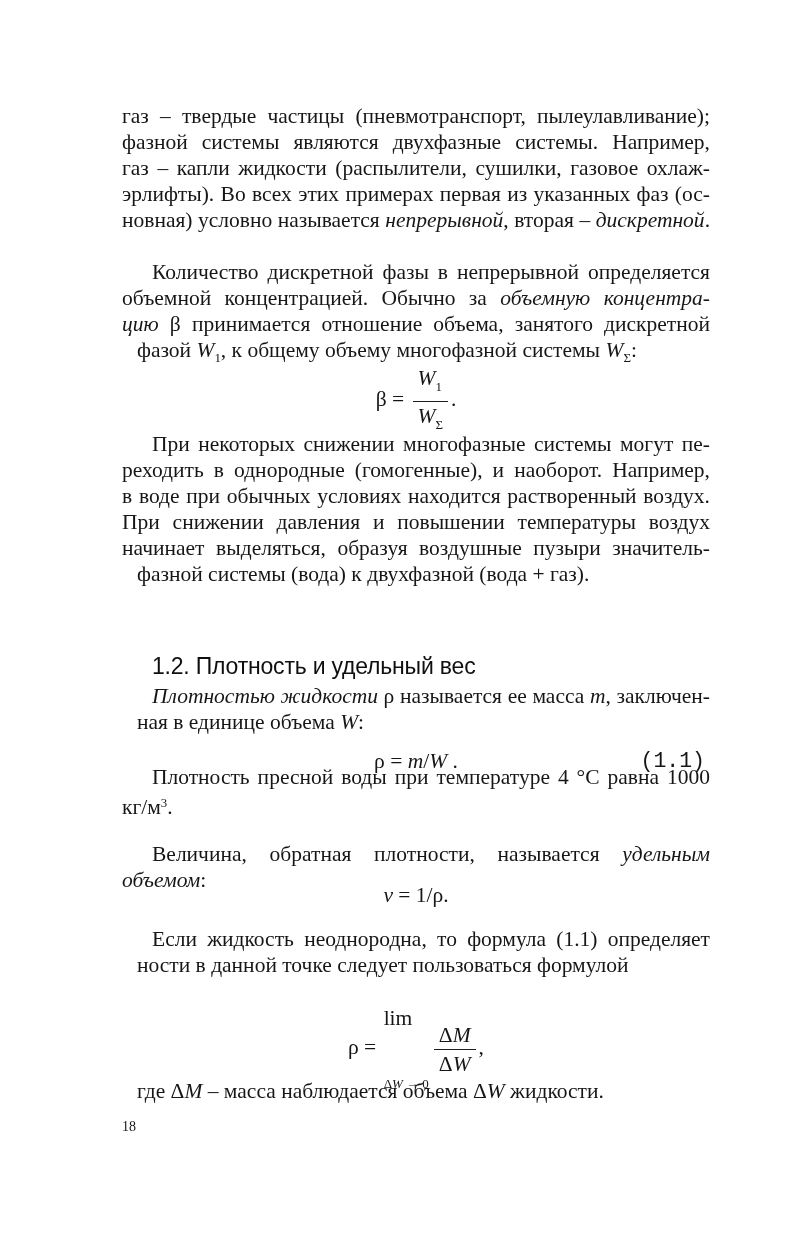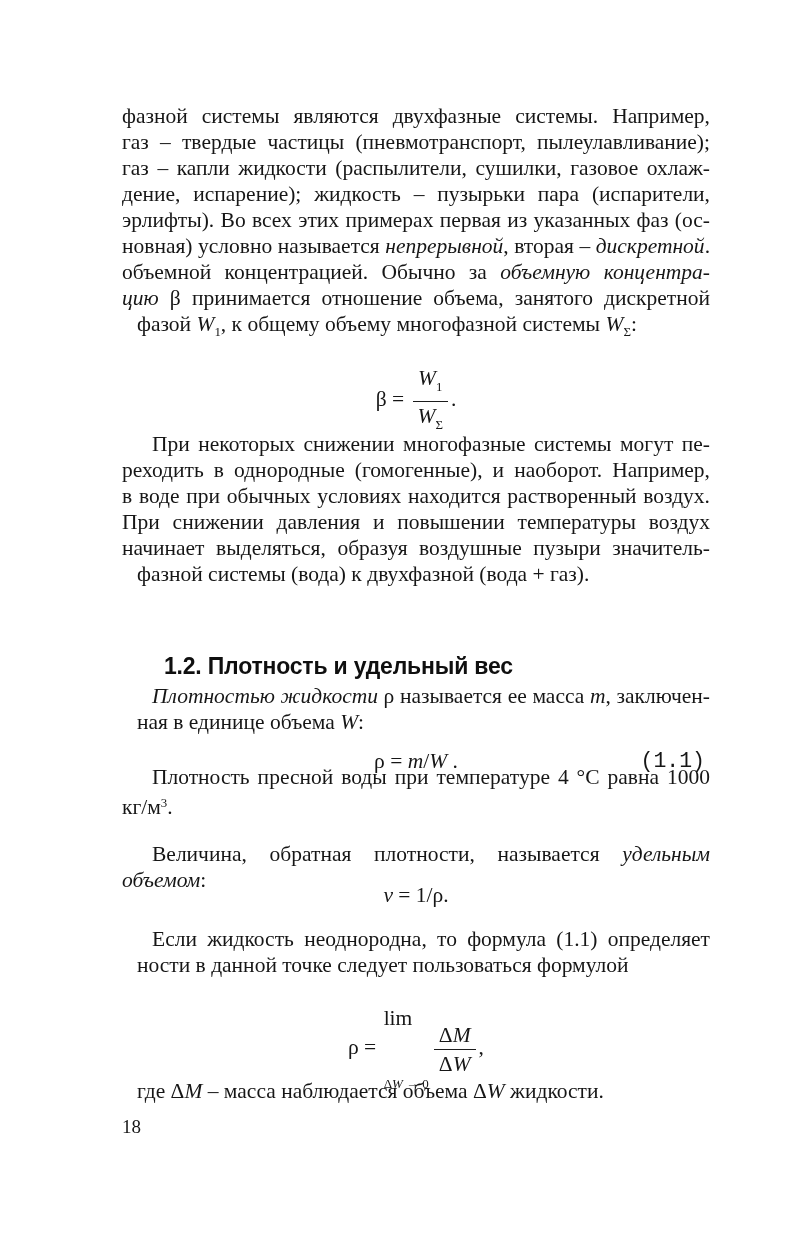--- a/index.html
+++ b/index.html
@@ -13,58 +13,58 @@
     font-size:21.5px;line-height:26px;
     text-align:justify;text-align-last:justify;
   }
   .line.nj{text-align-last:left;margin-left:15px;}
   .line.ind{text-indent:30px;}
   .r-n{font-style:normal;}
   .r-i{font-style:italic;}
   .r-sup{font-size:0.6em;vertical-align:0.55em;}
   .r-sub{font-size:0.6em;vertical-align:-0.4em;}
   .heading{
-    position:absolute;left:164px;top:633px;
-    font-family:"Liberation Sans", sans-serif;font-weight:700;
+    position:absolute;left:152px;top:633px;
+    font-family:"Liberation Sans", sans-serif;font-weight:400;
     font-size:23px;line-height:28px;letter-spacing:-0.2px;color:#0f0f0f;
   }
   .formula{
     position:absolute;left:122px;width:588px;text-align:center;
     font-size:21.5px;line-height:26px;
   }
   .formula i{font-style:italic;}
-  .frac{display:inline-block;vertical-align:middle;text-align:center;margin:0 3px;}
+  .frac{display:inline-block;vertical-align:middle;text-align:left;margin:0 3px;}
   .frac .num{display:block;border-bottom:1.5px solid #1c1c1c;padding:0 5px 1px;line-height:26px;}
   .frac .den{display:block;padding:1px 5px 0;line-height:26px;}
   .fsub{font-size:0.6em;vertical-align:-0.45em;}
   .limstack{display:inline-block;vertical-align:middle;text-align:left;margin:0 2px;}
   .limword{display:block;line-height:22px;}
   .limsub{display:block;font-size:13px;line-height:14px;margin-top:48px;}
   .eqtag{position:absolute;right:5px;top:0;line-height:26px;font-family:Liberation Mono, monospace;}
   .b-p1{top:103px;} .b-p2{top:259px;} .b-p3{top:431px;}
   .b-p4{top:683px;} .b-p5{top:764px;} .b-p6{top:841px;}
   .b-p7{top:926px;} .b-p8{top:1078px;}
   .f-beta{top:365px;} .f-rho{top:748px;} .f-v{top:882px;} .f-lim{top:1007px;}
-  .pagenum{position:absolute;left:122px;top:1114px;font-size:19px;line-height:26px;}
+  .pagenum{position:absolute;left:122px;top:1114px;font-size:14px;line-height:26px;}
 </style>
 </head>
 <body>
 
 <div class="page">
 
   <div class="block b-p1">
+      <div class="line"><span class="r-n">газ – твердые частицы (пневмотранспорт, пылеулавливание);</span></div>
       <div class="line"><span class="r-n">фазной системы являются двухфазные системы. Например,</span></div>
-      <div class="line"><span class="r-n">газ – твердые частицы (пневмотранспорт, пылеулавливание);</span></div>
       <div class="line"><span class="r-n">газ – капли жидкости (распылители, сушилки, газовое охлаж-</span></div>
-      <div class="line"><span class="r-n">дение, испарение); жидкость – пузырьки пара (испарители,</span></div>
       <div class="line"><span class="r-n">эрлифты). Во всех этих примерах первая из указанных фаз (ос-</span></div>
       <div class="line"><span class="r-n">новная) условно называется </span><span class="r-i">непрерывной</span><span class="r-n">, вторая – </span><span class="r-i">дискретной</span><span class="r-n">.</span></div>
     </div>
 
   <div class="block b-p2">
+      <div class="line ind"><span class="r-n">Количество дискретной фазы в непрерывной определяется</span></div>
       <div class="line"><span class="r-n">объемной концентрацией. Обычно за </span><span class="r-i">объемную концентра-</span></div>
       <div class="line"><span class="r-i">цию</span><span class="r-n"> β принимается отношение объема, занятого дискретной</span></div>
       <div class="line nj"><span class="r-n">фазой </span><span class="r-i">W</span><span class="r-sub">1</span><span class="r-n">, к общему объему многофазной системы </span><span class="r-i">W</span><span class="r-sub">Σ</span><span class="r-n">:</span></div>
     </div>
 
   <div class="formula f-beta">
     <span><span>β = </span><span class="frac"><span class="num"><i>W</i><span class="fsub">1</span></span><span class="den"><i>W</i><span class="fsub">Σ</span></span></span><span>.</span></span>
   </div>
 
   <div class="block b-p3">

